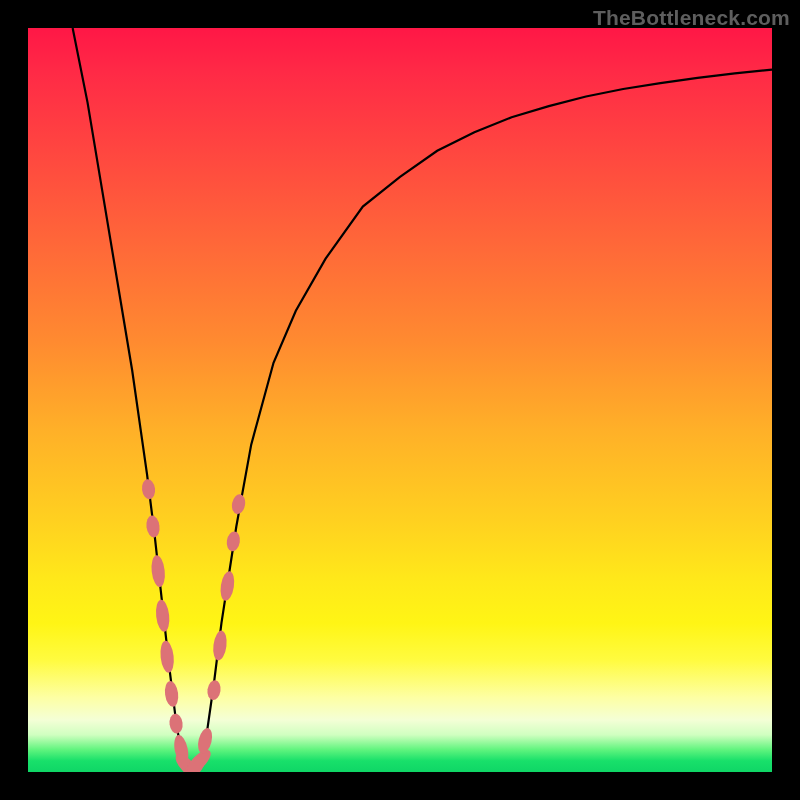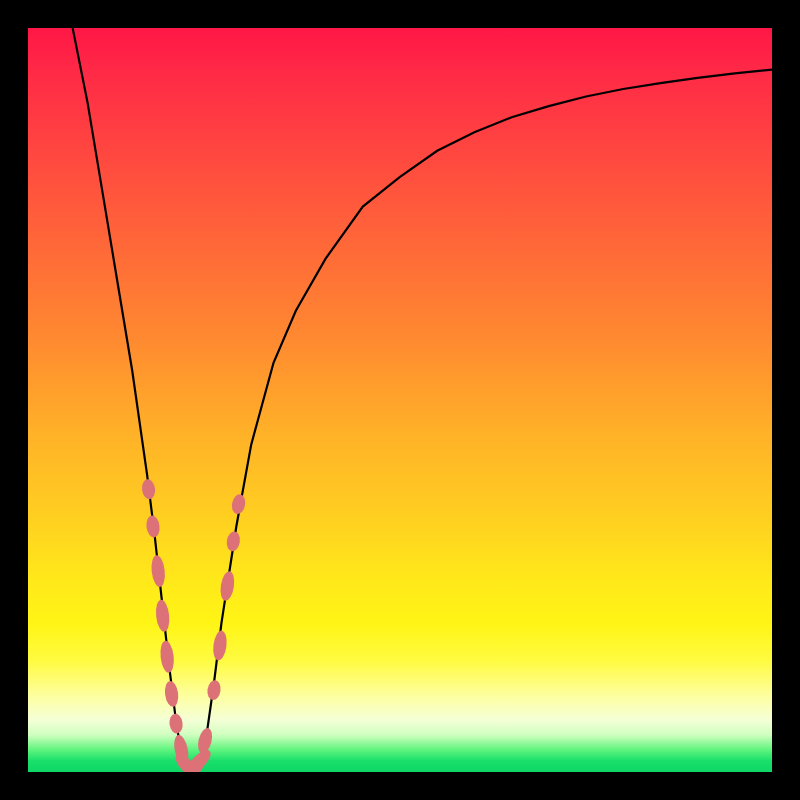--- a/index.html
+++ b/index.html
@@ -89,13 +89,14 @@
           <ellipse cx="0" cy="0" rx="15" ry="6.5" class="marker" transform="translate(171.12 733.58) rotate(-45.0)"></ellipse>
           <ellipse cx="0" cy="0" rx="13" ry="6.5" class="marker" transform="translate(177.07 712.75) rotate(-76.0)"></ellipse>
           <ellipse cx="0" cy="0" rx="10" ry="6.5" class="marker" transform="translate(186.00 662.16) rotate(-81.9)"></ellipse>
           <ellipse cx="0" cy="0" rx="15" ry="6.5" class="marker" transform="translate(191.95 617.52) rotate(-82.9)"></ellipse>
           <ellipse cx="0" cy="0" rx="15" ry="6.5" class="marker" transform="translate(199.39 558.00) rotate(-81.3)"></ellipse>
           <ellipse cx="0" cy="0" rx="10" ry="6.5" class="marker" transform="translate(205.34 513.36) rotate(-81.3)"></ellipse>
           <ellipse cx="0" cy="0" rx="10" ry="6.5" class="marker" transform="translate(210.55 476.16) rotate(-79.7)"></ellipse>
         </g>
     </svg>
   </div>
+  <div class="watermark">TheBottleneck.com</div>
 </div>
 
 </body></html>

